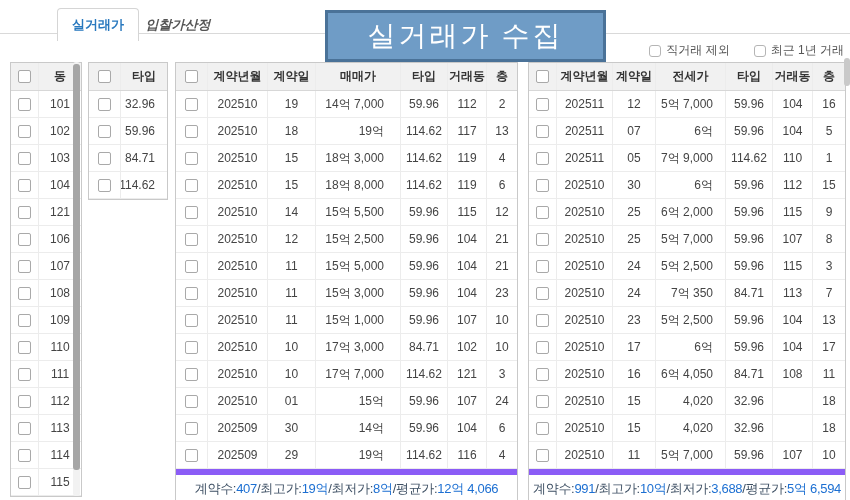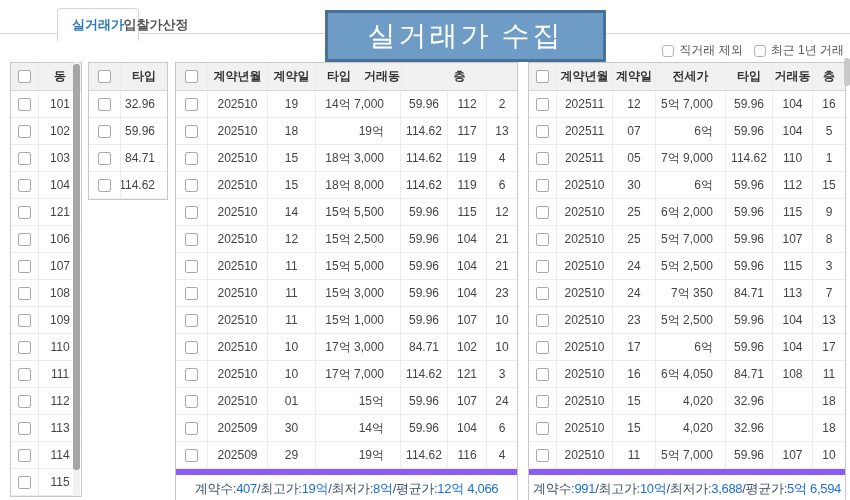--- a/index.html
+++ b/index.html
@@ -8,23 +8,23 @@
   
   .top-btn{position:absolute;top:-3px;height:15px;background:#d9d9d9;border:1px solid #c2c2c2;border-radius:3px;box-sizing:border-box;}
   .b1{left:736px;width:50px;}
   .b2{left:790px;width:55px;}
   
   .tabbar{position:absolute;left:0;top:0;width:850px;height:33px;border-bottom:1px solid #d9d9d9;background:#fff;}
   .tab{position:absolute;top:8px;height:33px;display:flex;align-items:center;justify-content:center;
        font-size:13px;font-weight:bold;cursor:pointer;z-index:2;box-sizing:border-box;}
   .tab.active{left:57px;width:82px;background:#fff;border:1px solid #d5d5d5;border-bottom:none;
        border-radius:4px 4px 0 0;color:var(--tab-active,#2878be);}
-  .tab.inactive{left:112px;width:88px;color:#555;}
+  .tab.inactive{left:134px;width:88px;color:#555;font-style:italic;}
   
-  .filters{position:absolute;top:42px;right:6px;display:flex;gap:11px;align-items:center;z-index:1;}
+  .filters{position:absolute;top:42px;right:6px;display:flex;gap:24px;align-items:center;z-index:1;}
   .filter{display:flex;align-items:center;gap:5px;font-size:12px;color:#555;cursor:pointer;}
   .fbox{width:12px;height:12px;border:1px solid #b5b5b5;border-radius:3px;background:#fff;box-sizing:border-box;}
   
   .overlay{position:absolute;left:325px;top:10px;width:281px;height:52px;box-sizing:border-box;
        background:var(--overlay-bg,#6f9cc6);border:3px solid var(--overlay-border,#4a7298);
        display:flex;align-items:center;justify-content:center;z-index:5;font-family:Liberation Serif, serif;}
   .overlay span{color:#fff;font-size:28px;letter-spacing:3px;}
   
   .tbl{position:absolute;top:62px;background:#fff;border:1px solid #c9c9c9;box-sizing:content-box;}
   .t1{left:10px;width:70px;}
@@ -221,20 +221,21 @@
       </div>
     </div>
 
   <div class="tbl t3">
       <div class="trow thead">
         <div class="tcell cb-cell">
           <span class="cbox"></span>
         </div>
         <div class="tcell c0">계약년월</div>
         <div class="tcell c1">계약일</div>
+        <div class="tcell c2">매매가</div>
         <div class="tcell c3">타입</div>
         <div class="tcell c4">거래동</div>
         <div class="tcell c5">층</div>
       </div>
       <div class="trow">
         <div class="tcell cb-cell">
           <span class="cbox"></span>
         </div>
         <div class="tcell c0">202510</div>
         <div class="tcell c1">19</div>

